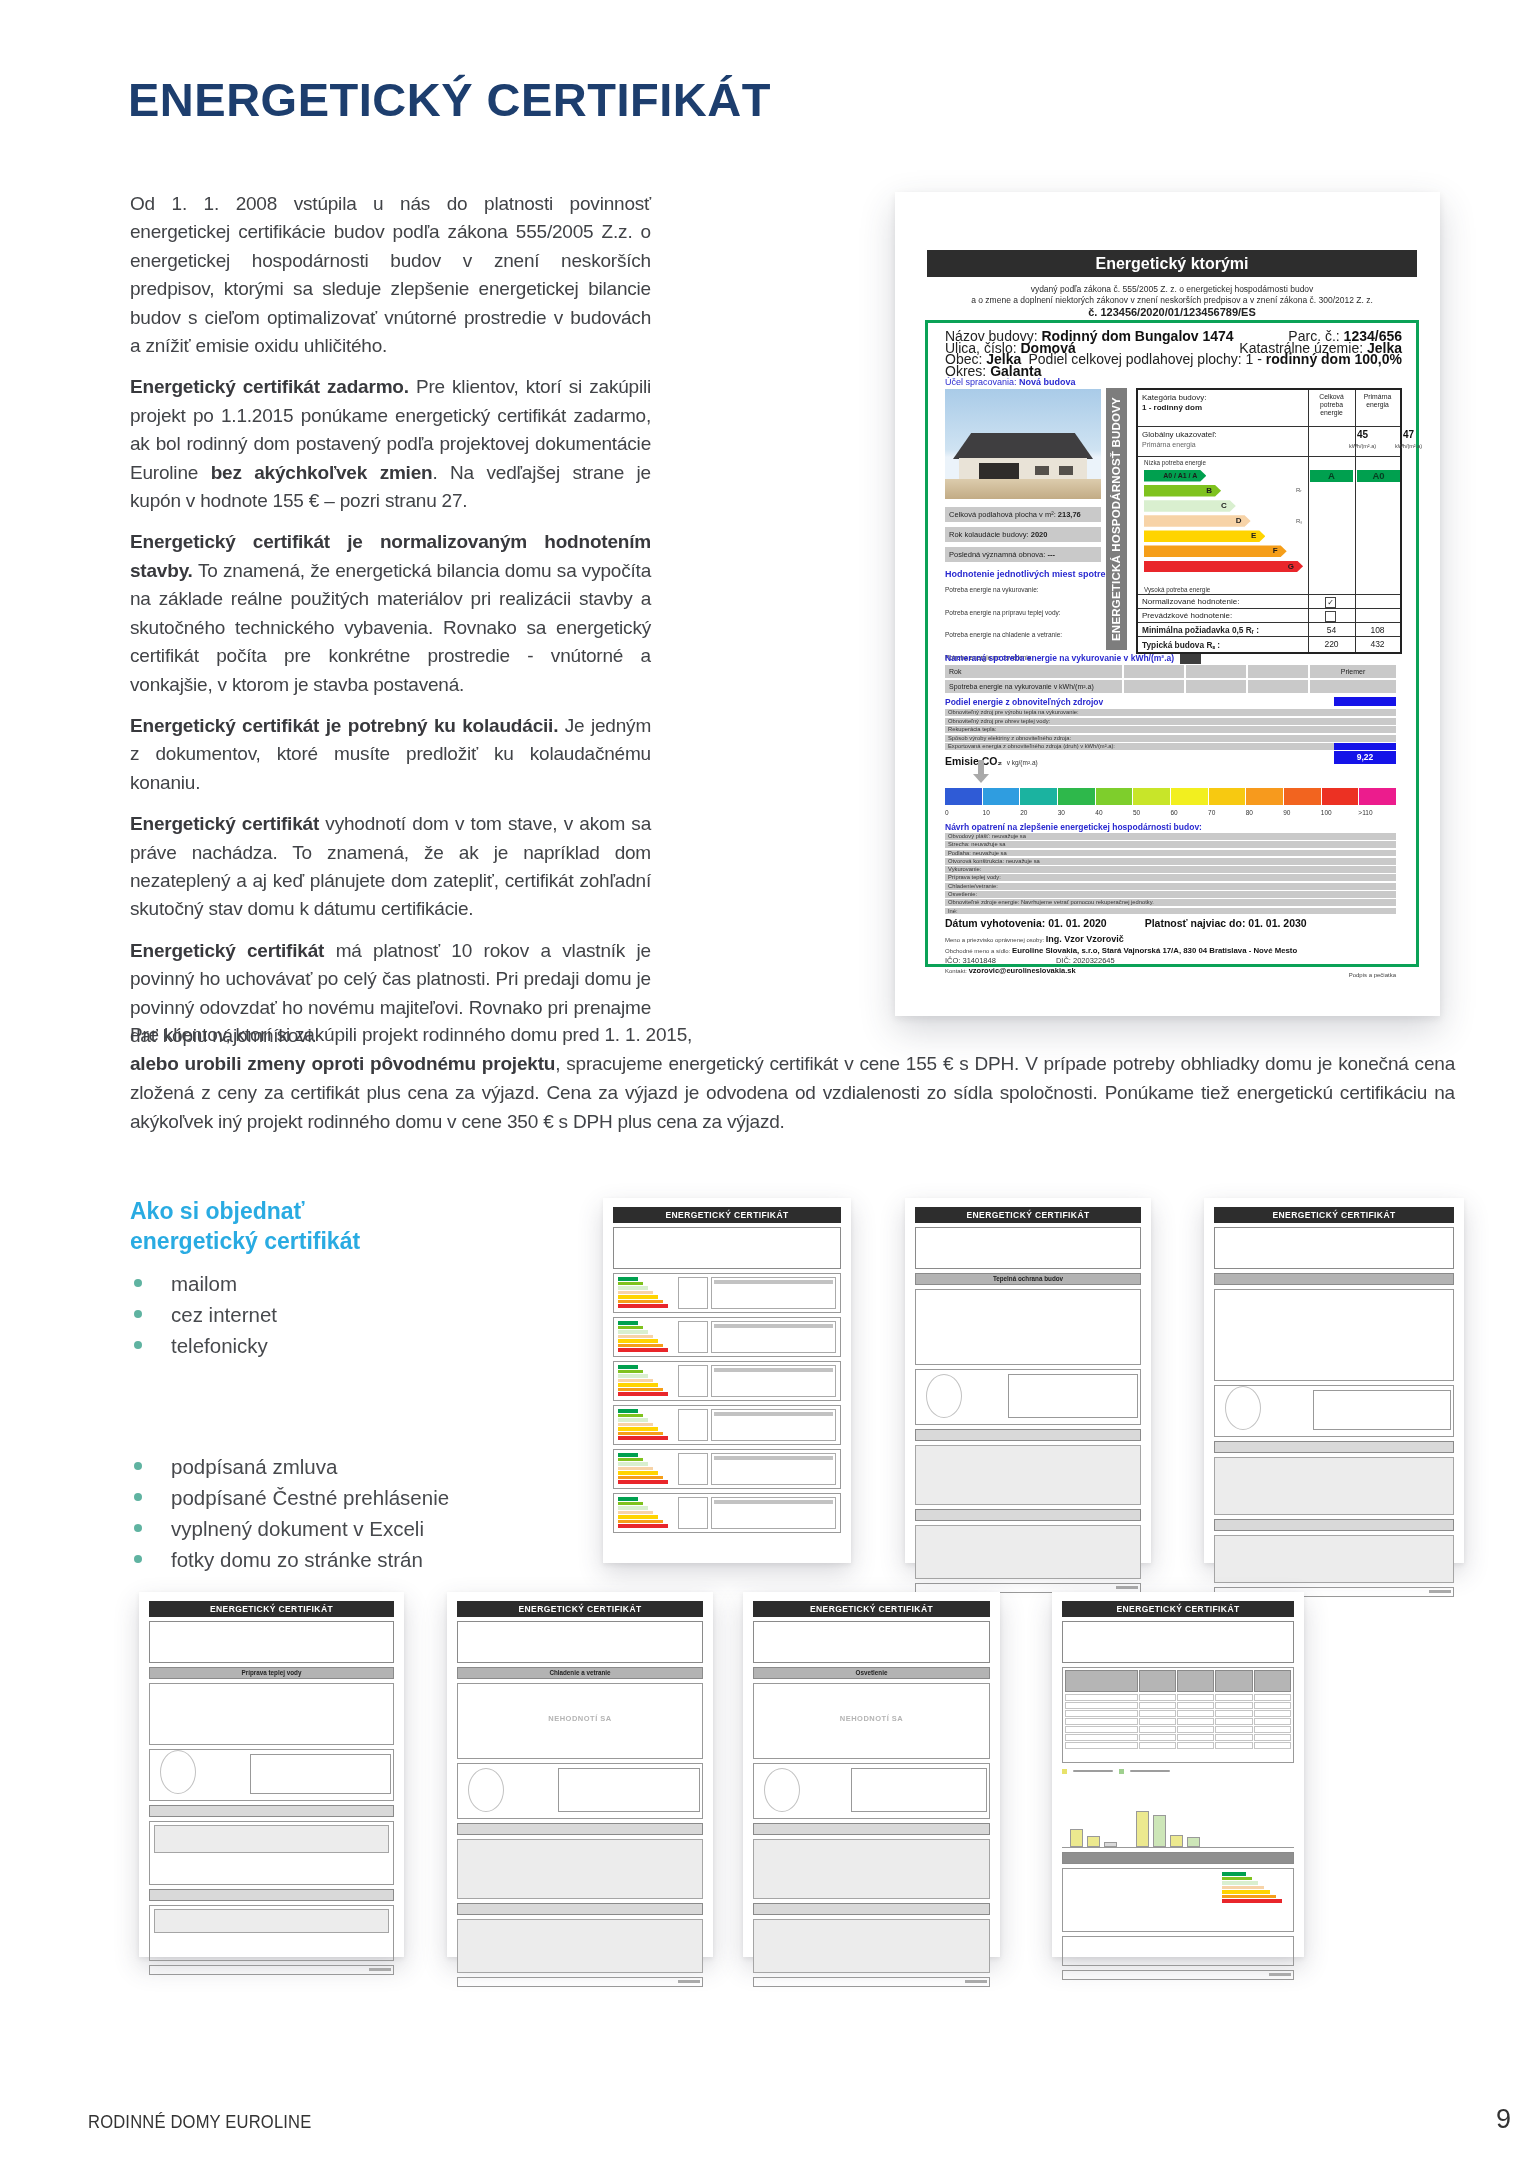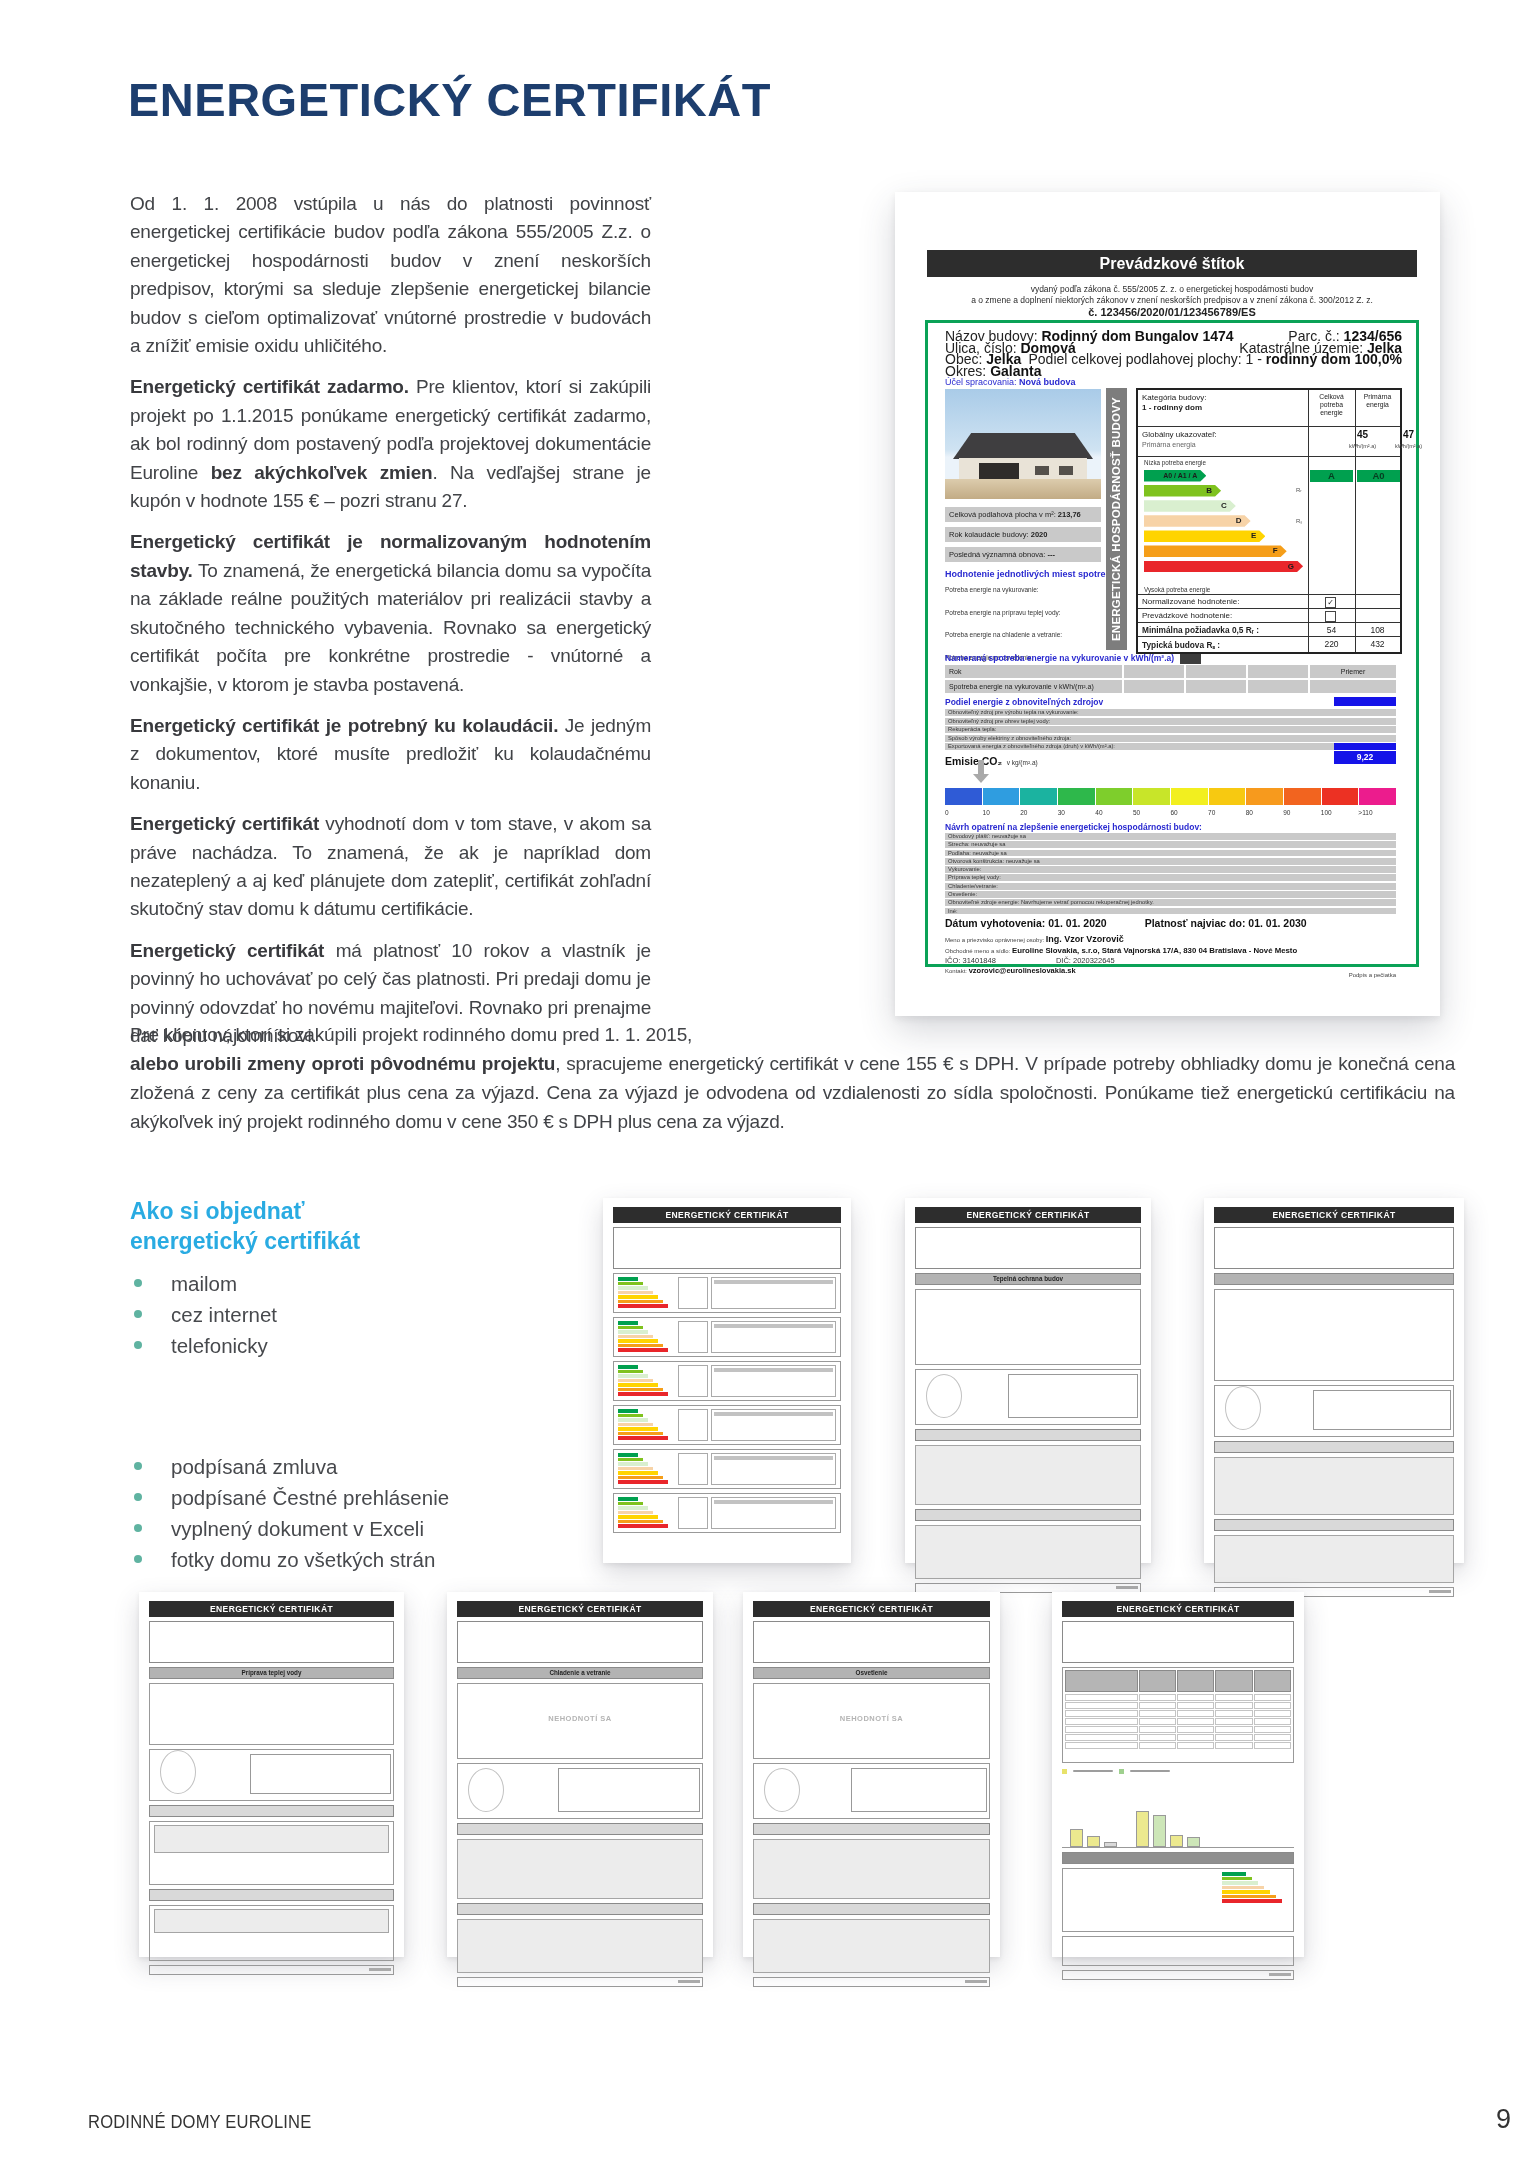--- a/index.html
+++ b/index.html
@@ -200,26 +200,26 @@
       <li>
         <span class="dot"></span>
         <span>podpísané Čestné prehlásenie</span>
       </li>
       <li>
         <span class="dot"></span>
         <span>vyplnený dokument v Exceli</span>
       </li>
       <li>
         <span class="dot"></span>
-        <span>fotky domu zo všetkých strán</span>
+        <span>fotky domu zo stránke strán</span>
       </li>
     </ul>
 
   <section class="cert">
-    <div class="c-bar">Prevádzkové štítok</div>
+    <div class="c-bar">Energetický ktorými</div>
     <div class="c-sub s1">vydaný podľa zákona č. 555/2005 Z. z. o energetickej hospodárnosti budov</div>
     <div class="c-sub s2">a o zmene a doplnení niektorých zákonov v znení neskorších predpisov a v znení zákona č. 300/2012 Z. z.</div>
     <div class="c-num">č. 123456/2020/01/123456789/ES</div>
 
     <div class="c-green">
       <div class="gi gi-l">
         <div><span>Názov budovy:</span> <b>Rodinný dom Bungalov 1474</b></div>
         <div><span>Ulica, číslo:</span> <b>Domová</b></div>
         <div><span>Obec:</span> <b>Jelka</b></div>
         <div><span>Okres:</span> <b>Galanta</b></div>

